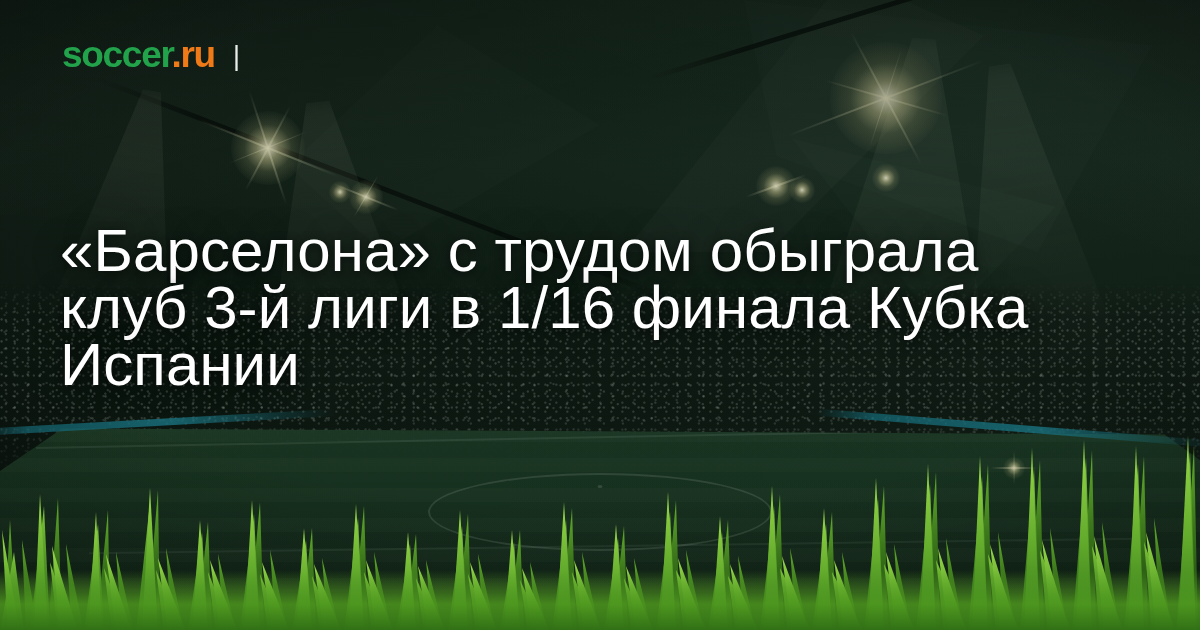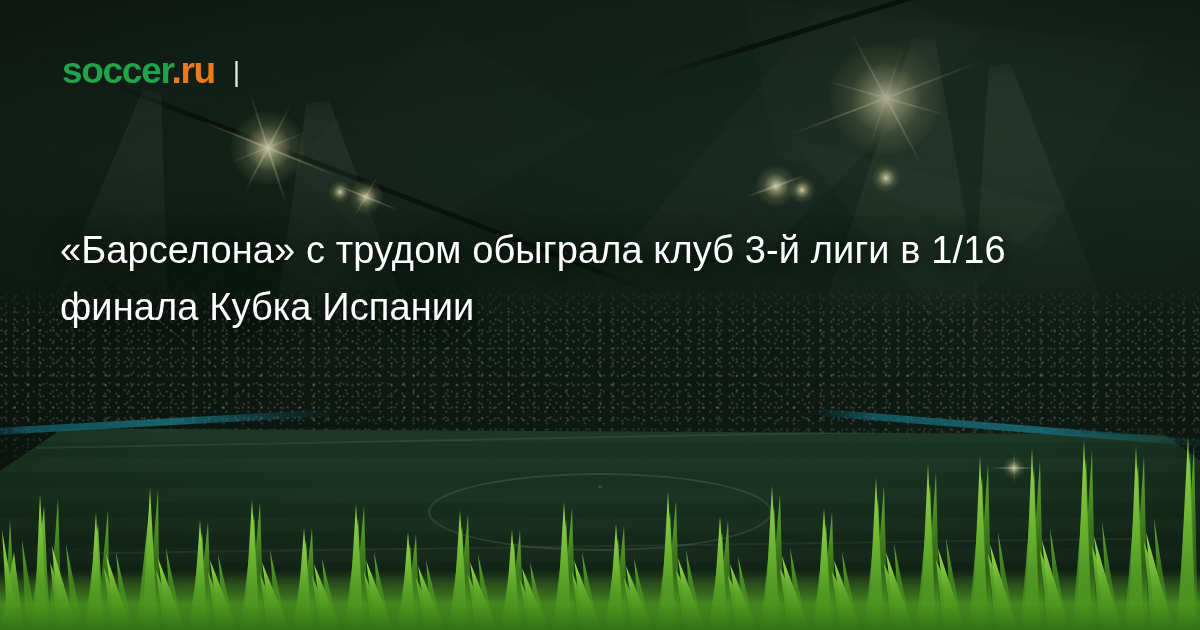--- a/index.html
+++ b/index.html
@@ -219,21 +219,21 @@
     position: relative;
     z-index: 5;
     width: 100%;
     height: 100%;
     box-sizing: border-box;
   }
 
   .brand-bar {
     position: absolute;
     left: 62px;
-    top: 52px;
+    top: 36px;
     display: flex;
     align-items: baseline;
     gap: 0;
     white-space: nowrap;
   }
   .logo {
     font-size: 37px;
     font-weight: bold;
     letter-spacing: -1.3px;
     line-height: 1;
@@ -258,21 +258,21 @@
     top: -1px;
   }
 
   .headline {
     position: absolute;
     left: 60px;
     top: 222px;
     width: 1010px;
     margin: 0;
     color: #ffffff;
-    font-size: 38px;
+    font-size: 60px;
     font-weight: normal;
     line-height: 57px;
     letter-spacing: 0.1px;
     text-shadow: 0 2px 10px rgba(0,0,0,0.55), 0 0 34px rgba(0,0,0,0.40);
   }
 </style>
 </head>
 <body>
 
 <div class="share-card">

